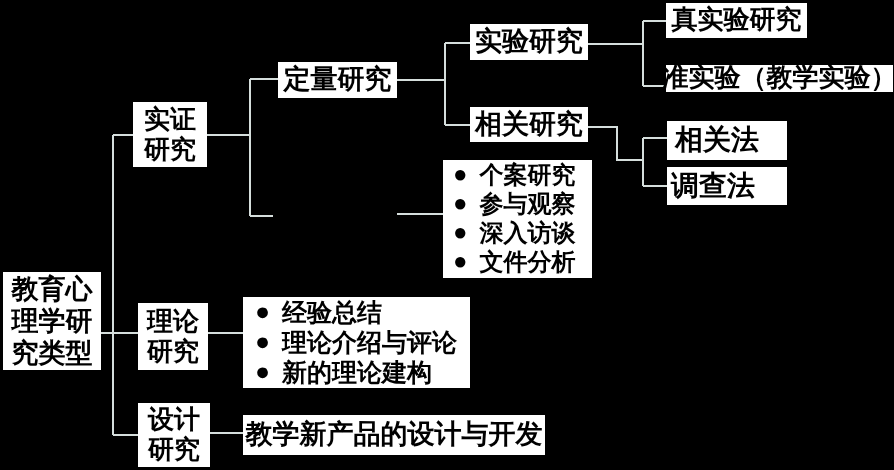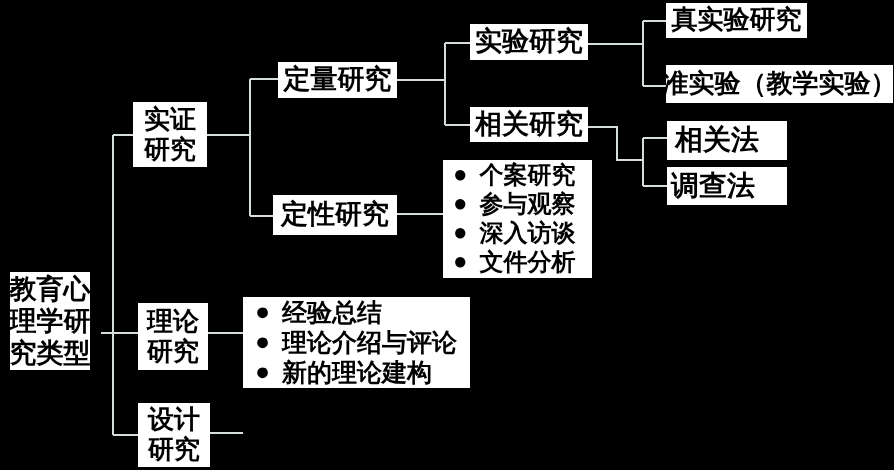--- a/index.html
+++ b/index.html
@@ -45,21 +45,21 @@
       <path d="M588,127 H617 V160 H643"></path>
       <path d="M643,138 V186"></path>
       <path d="M643,138 H667"></path>
       <path d="M643,186 H667"></path>
       <path d="M397,214 H443"></path>
       <path d="M208,333 H243"></path>
       <path d="M210,433 H243"></path>
     </g>
   </svg>
 
-  <div class="node multiline" style="left:3px;top:272px;width:80px;height:98px;font-size:27px;line-height:32px;margin-left:7px;">
+  <div class="node multiline" style="left:3px;top:272px;width:98px;height:98px;font-size:27px;line-height:32px;">
     <span>教育心</span>
     <span>理学研</span>
     <span>究类型</span>
   </div>
 
   <div class="node multiline" style="left:133px;top:102px;width:74px;height:65px;font-size:26px;line-height:30px;">
     <span>实证</span>
     <span>研究</span>
   </div>
 
@@ -70,37 +70,34 @@
 
   <div class="node multiline" style="left:138px;top:403px;width:72px;height:64px;font-size:26px;line-height:30px;">
     <span>设计</span>
     <span>研究</span>
   </div>
 
   <div class="node" style="left:278px;top:62px;width:119px;height:36px;font-size:27px;">
     <span>定量研究</span>
   </div>
 
-  <div class="node" style="left:273px;top:195px;width:124px;height:40px;font-size:27px;">
-    <span>定性研究</span>
-  </div>
 
   <div class="node" style="left:470px;top:24px;width:118px;height:36px;font-size:27px;">
     <span>实验研究</span>
   </div>
 
   <div class="node" style="left:470px;top:107px;width:118px;height:35px;font-size:27px;">
     <span>相关研究</span>
   </div>
 
   <div class="node" style="left:666px;top:3px;width:141px;height:35px;font-size:26px;align-items:center;">
     <span>真实验研究</span>
   </div>
 
-  <div class="node" style="left:666px;top:65px;width:227px;height:38px;font-size:26px;">
+  <div class="node" style="left:666px;top:65px;width:227px;height:27px;font-size:26px;">
     <span>准实验（教学实验）</span>
   </div>
 
   <div class="node leftalign" style="left:667px;top:121px;width:120px;height:39px;font-size:28px;padding-left:8px;">
     <span>相关法</span>
   </div>
 
   <div class="node leftalign" style="left:667px;top:167px;width:120px;height:38px;font-size:28px;padding-left:4px;">
     <span>调查法</span>
   </div>
@@ -132,14 +129,17 @@
     <div class="li">
       <span class="bullet">●</span>
       <span>理论介绍与评论</span>
     </div>
     <div class="li">
       <span class="bullet">●</span>
       <span>新的理论建构</span>
     </div>
   </div>
 
+  <div class="node" style="left:243px;top:415px;width:302px;height:40px;font-size:27px;">
+    <span>教学新产品的设计与开发</span>
+  </div>
 
 </div>
 
 </body></html>

